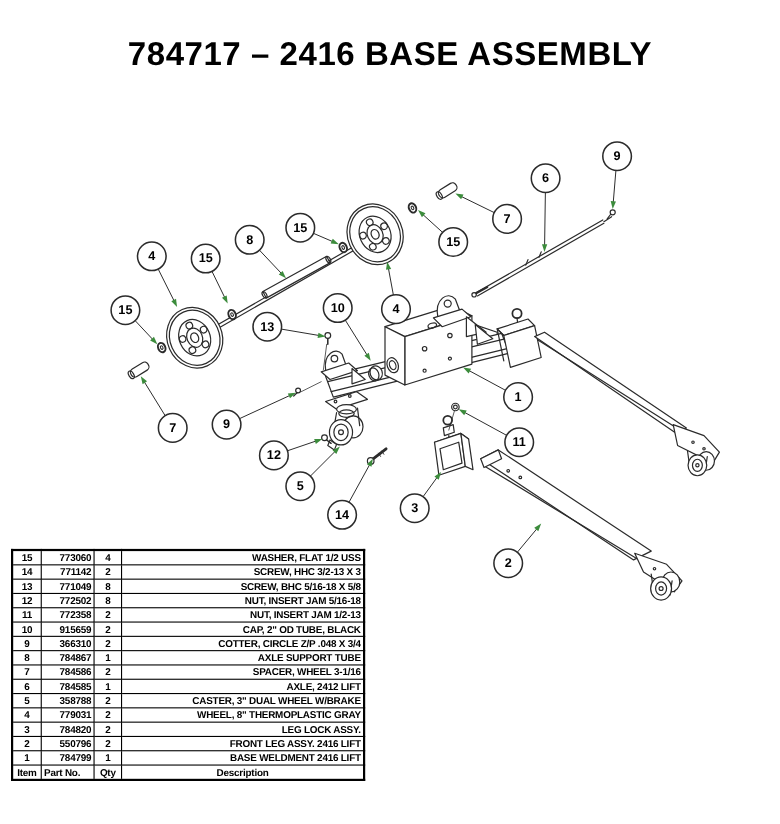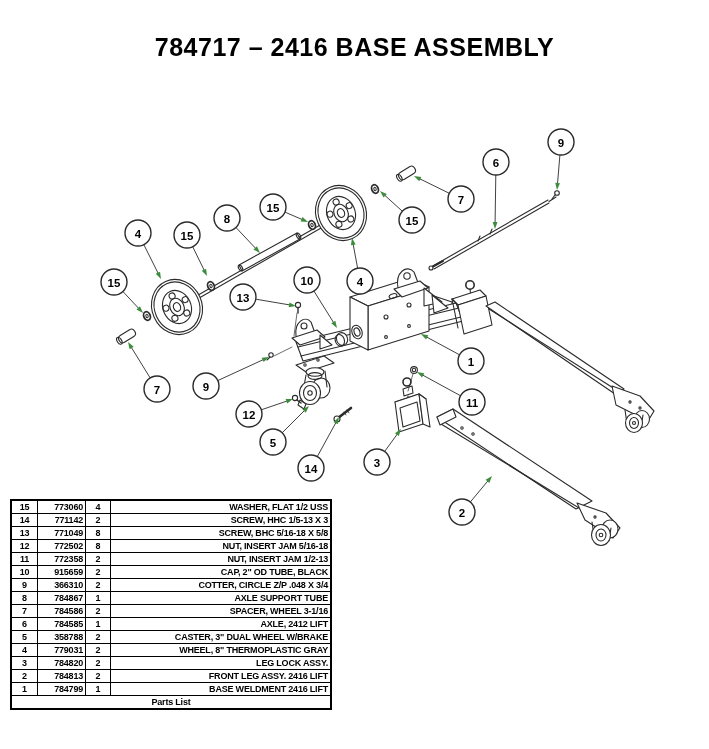--- a/index.html
+++ b/index.html
@@ -1,19 +1,19 @@
 <!DOCTYPE html>
 <html><head>
 <meta charset="utf-8">
 <style>
   html,body{margin:0;padding:0;background:#fff;}
   .page{position:relative;width:709px;height:749px;background:#ffffff;
         font-family:"Liberation Sans",sans-serif;overflow:hidden;}
   .title{position:absolute;top:33px;left:0;width:709px;text-align:center;
-         font-size:25px;font-weight:bold;letter-spacing:.5px;color:#000;}
+         font-size:30px;font-weight:bold;letter-spacing:.5px;color:#000;}
   svg.diagram{position:absolute;left:0;top:0;width:709px;height:580px;}
   
   table.parts{position:absolute;left:10px;top:499px;width:313px;
               border-collapse:collapse;table-layout:fixed;background:#fff;
               border:2px solid #000;}
   table.parts td{border:1px solid #000;font-weight:bold;font-size:9px;
                  line-height:12px;height:12px;padding:0 2px;overflow:hidden;
                  white-space:nowrap;color:#000;letter-spacing:-.2px;}
   td.c-item{width:21px;text-align:center;}
   td.c-part{width:43px;text-align:right;}
@@ -370,21 +370,21 @@
         <tr>
           <td class="c-item">15</td>
           <td class="c-part">773060</td>
           <td class="c-qty">4</td>
           <td class="c-desc">WASHER, FLAT 1/2 USS</td>
         </tr>
         <tr>
           <td class="c-item">14</td>
           <td class="c-part">771142</td>
           <td class="c-qty">2</td>
-          <td class="c-desc">SCREW, HHC 1/5-13 X 3</td>
+          <td class="c-desc">SCREW, HHC 3/2-13 X 3</td>
         </tr>
         <tr>
           <td class="c-item">13</td>
           <td class="c-part">771049</td>
           <td class="c-qty">8</td>
           <td class="c-desc">SCREW, BHC 5/16-18 X 5/8</td>
         </tr>
         <tr>
           <td class="c-item">12</td>
           <td class="c-part">772502</td>
@@ -440,29 +440,32 @@
           <td class="c-desc">WHEEL, 8" THERMOPLASTIC GRAY</td>
         </tr>
         <tr>
           <td class="c-item">3</td>
           <td class="c-part">784820</td>
           <td class="c-qty">2</td>
           <td class="c-desc">LEG LOCK ASSY.</td>
         </tr>
         <tr>
           <td class="c-item">2</td>
-          <td class="c-part">784813</td>
+          <td class="c-part">550796</td>
           <td class="c-qty">2</td>
           <td class="c-desc">FRONT LEG ASSY. 2416 LIFT</td>
         </tr>
         <tr>
           <td class="c-item">1</td>
           <td class="c-part">784799</td>
           <td class="c-qty">1</td>
           <td class="c-desc">BASE WELDMENT 2416 LIFT</td>
         </tr>
-        <tr class="ftr">
-          <td colspan="4">Parts List</td>
+        <tr class="hdr">
+          <td class="c-item">Item</td>
+          <td class="c-part">Part No.</td>
+          <td class="c-qty">Qty</td>
+          <td class="c-desc">Description</td>
         </tr>
       </tbody>
   </table>
 
 </div>
 
 </body></html>

